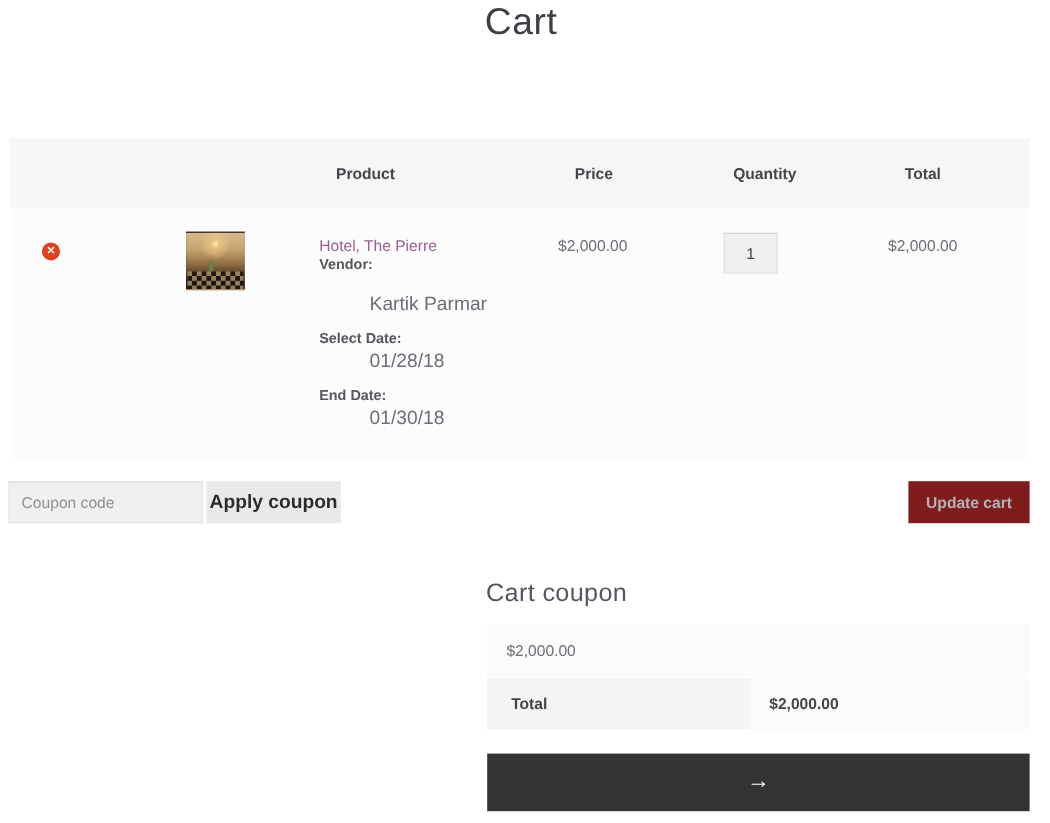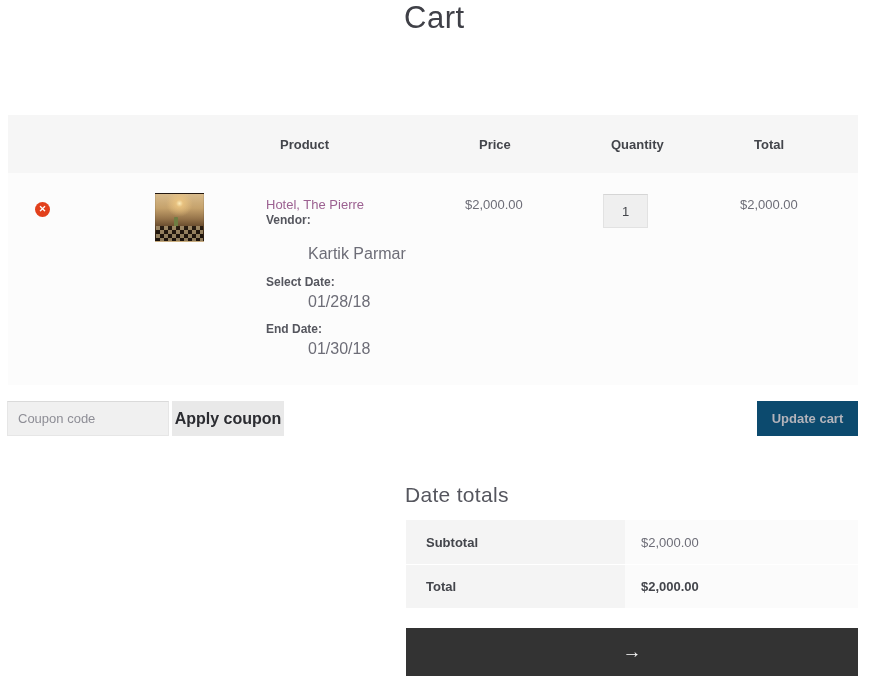--- a/index.html
+++ b/index.html
@@ -104,21 +104,21 @@
   .apply-btn {
     position: absolute; left: 172px; top: 401px;
     width: 112px; height: 35px;
     background: #e9e9e9; border: none; cursor: pointer;
     font-size: 16px; font-weight: 700; color: #2b2c31;
     font-family: "Liberation Sans", sans-serif;
   }
   .update-btn {
     position: absolute; left: 757px; top: 401px;
     width: 101px; height: 35px;
-    background: #0c4a6e; border: none;
+    background: #7f1d1d; border: none;
     font-size: 13px; font-weight: 700; color: #b3b3ba;
     font-family: "Liberation Sans", sans-serif;
   }
 
   
   .totals-heading {
     position: absolute; left: 405px; top: 483px;
     font-size: 21px; font-weight: 300; color: #55565e; letter-spacing: .3px;
   }
   .totals-table { position: absolute; left: 406px; top: 520px; width: 452px; }
@@ -186,25 +186,24 @@
     <input class="qty-input" type="text" value="1" style="">
 
     <span class="cell-total">$2,000.00</span>
   </div>
 </div>
 
 <input class="coupon-input" type="text" placeholder="Coupon code" style="">
 <button class="apply-btn">Apply coupon</button>
 <button class="update-btn" disabled="">Update cart</button>
 
-<h2 class="totals-heading">Date totals</h2>
+<h2 class="totals-heading">Cart coupon</h2>
 
 <div class="totals-table">
   <div class="totals-row">
-    <div class="totals-th">Subtotal</div>
     <div class="totals-td">$2,000.00</div>
   </div>
   <div class="totals-row">
     <div class="totals-th">Total</div>
     <div class="totals-td strong">$2,000.00</div>
   </div>
 </div>
 
 <button class="checkout-btn">
   <span class="arrow">→</span>

